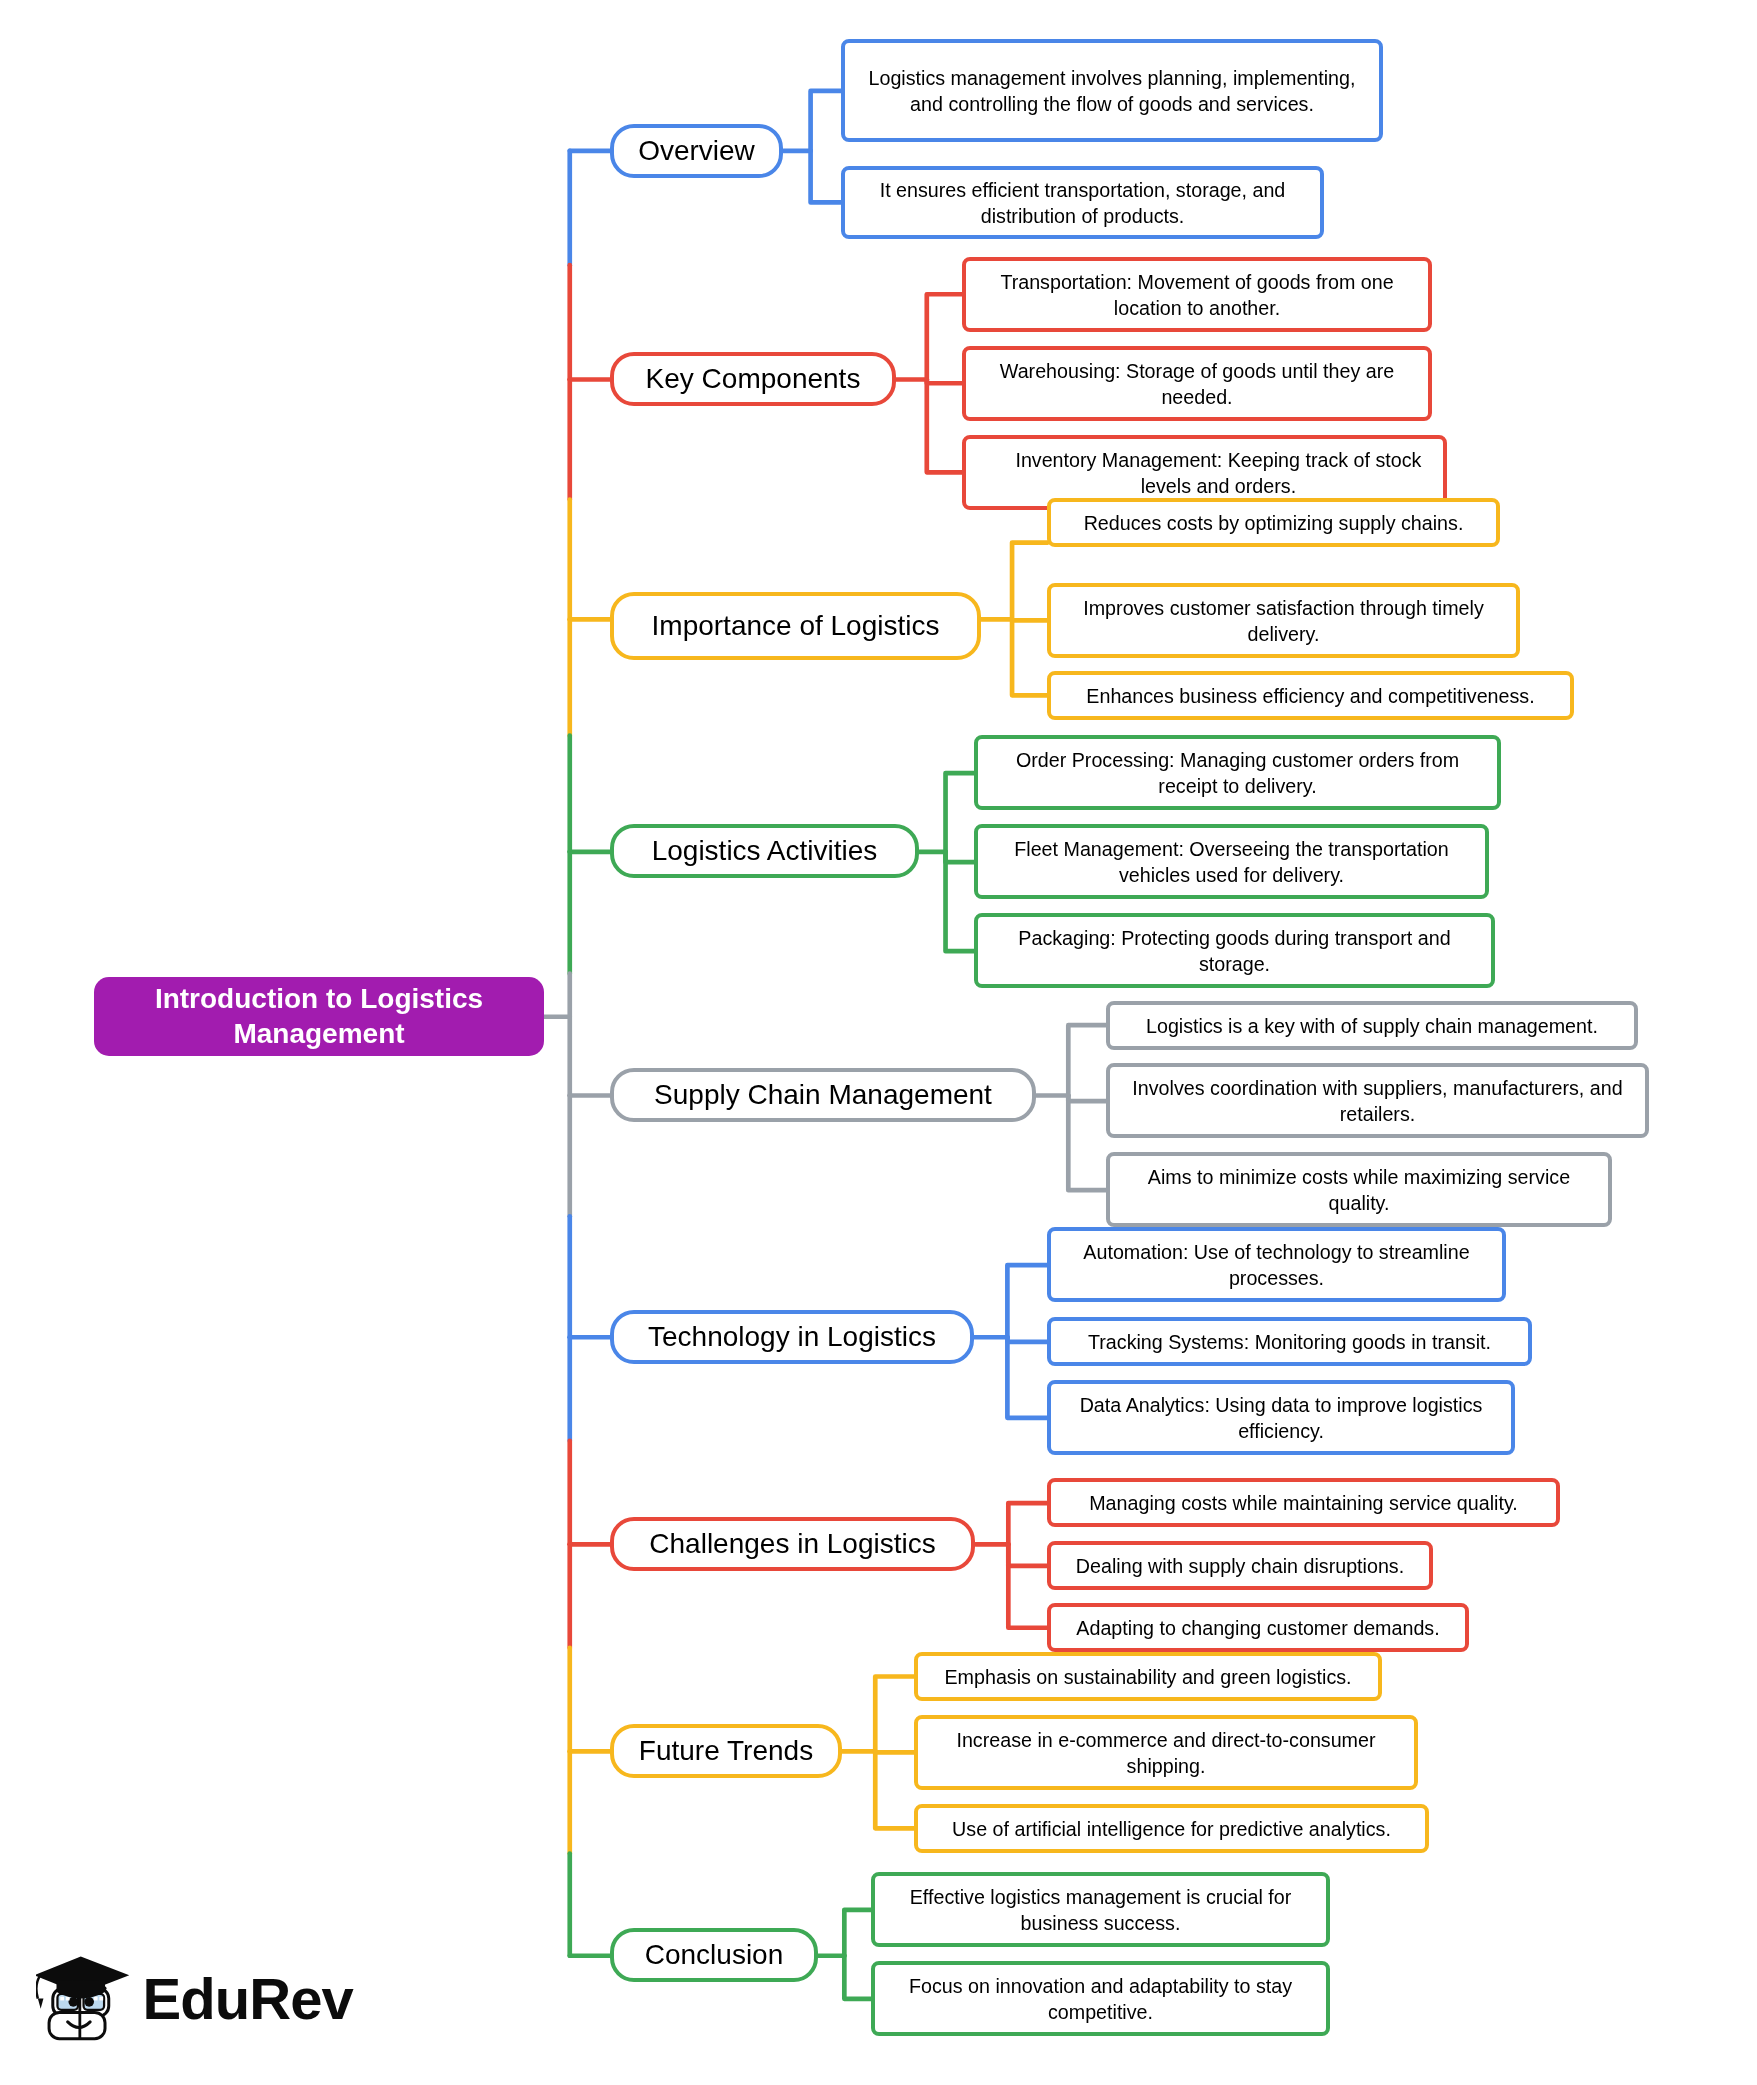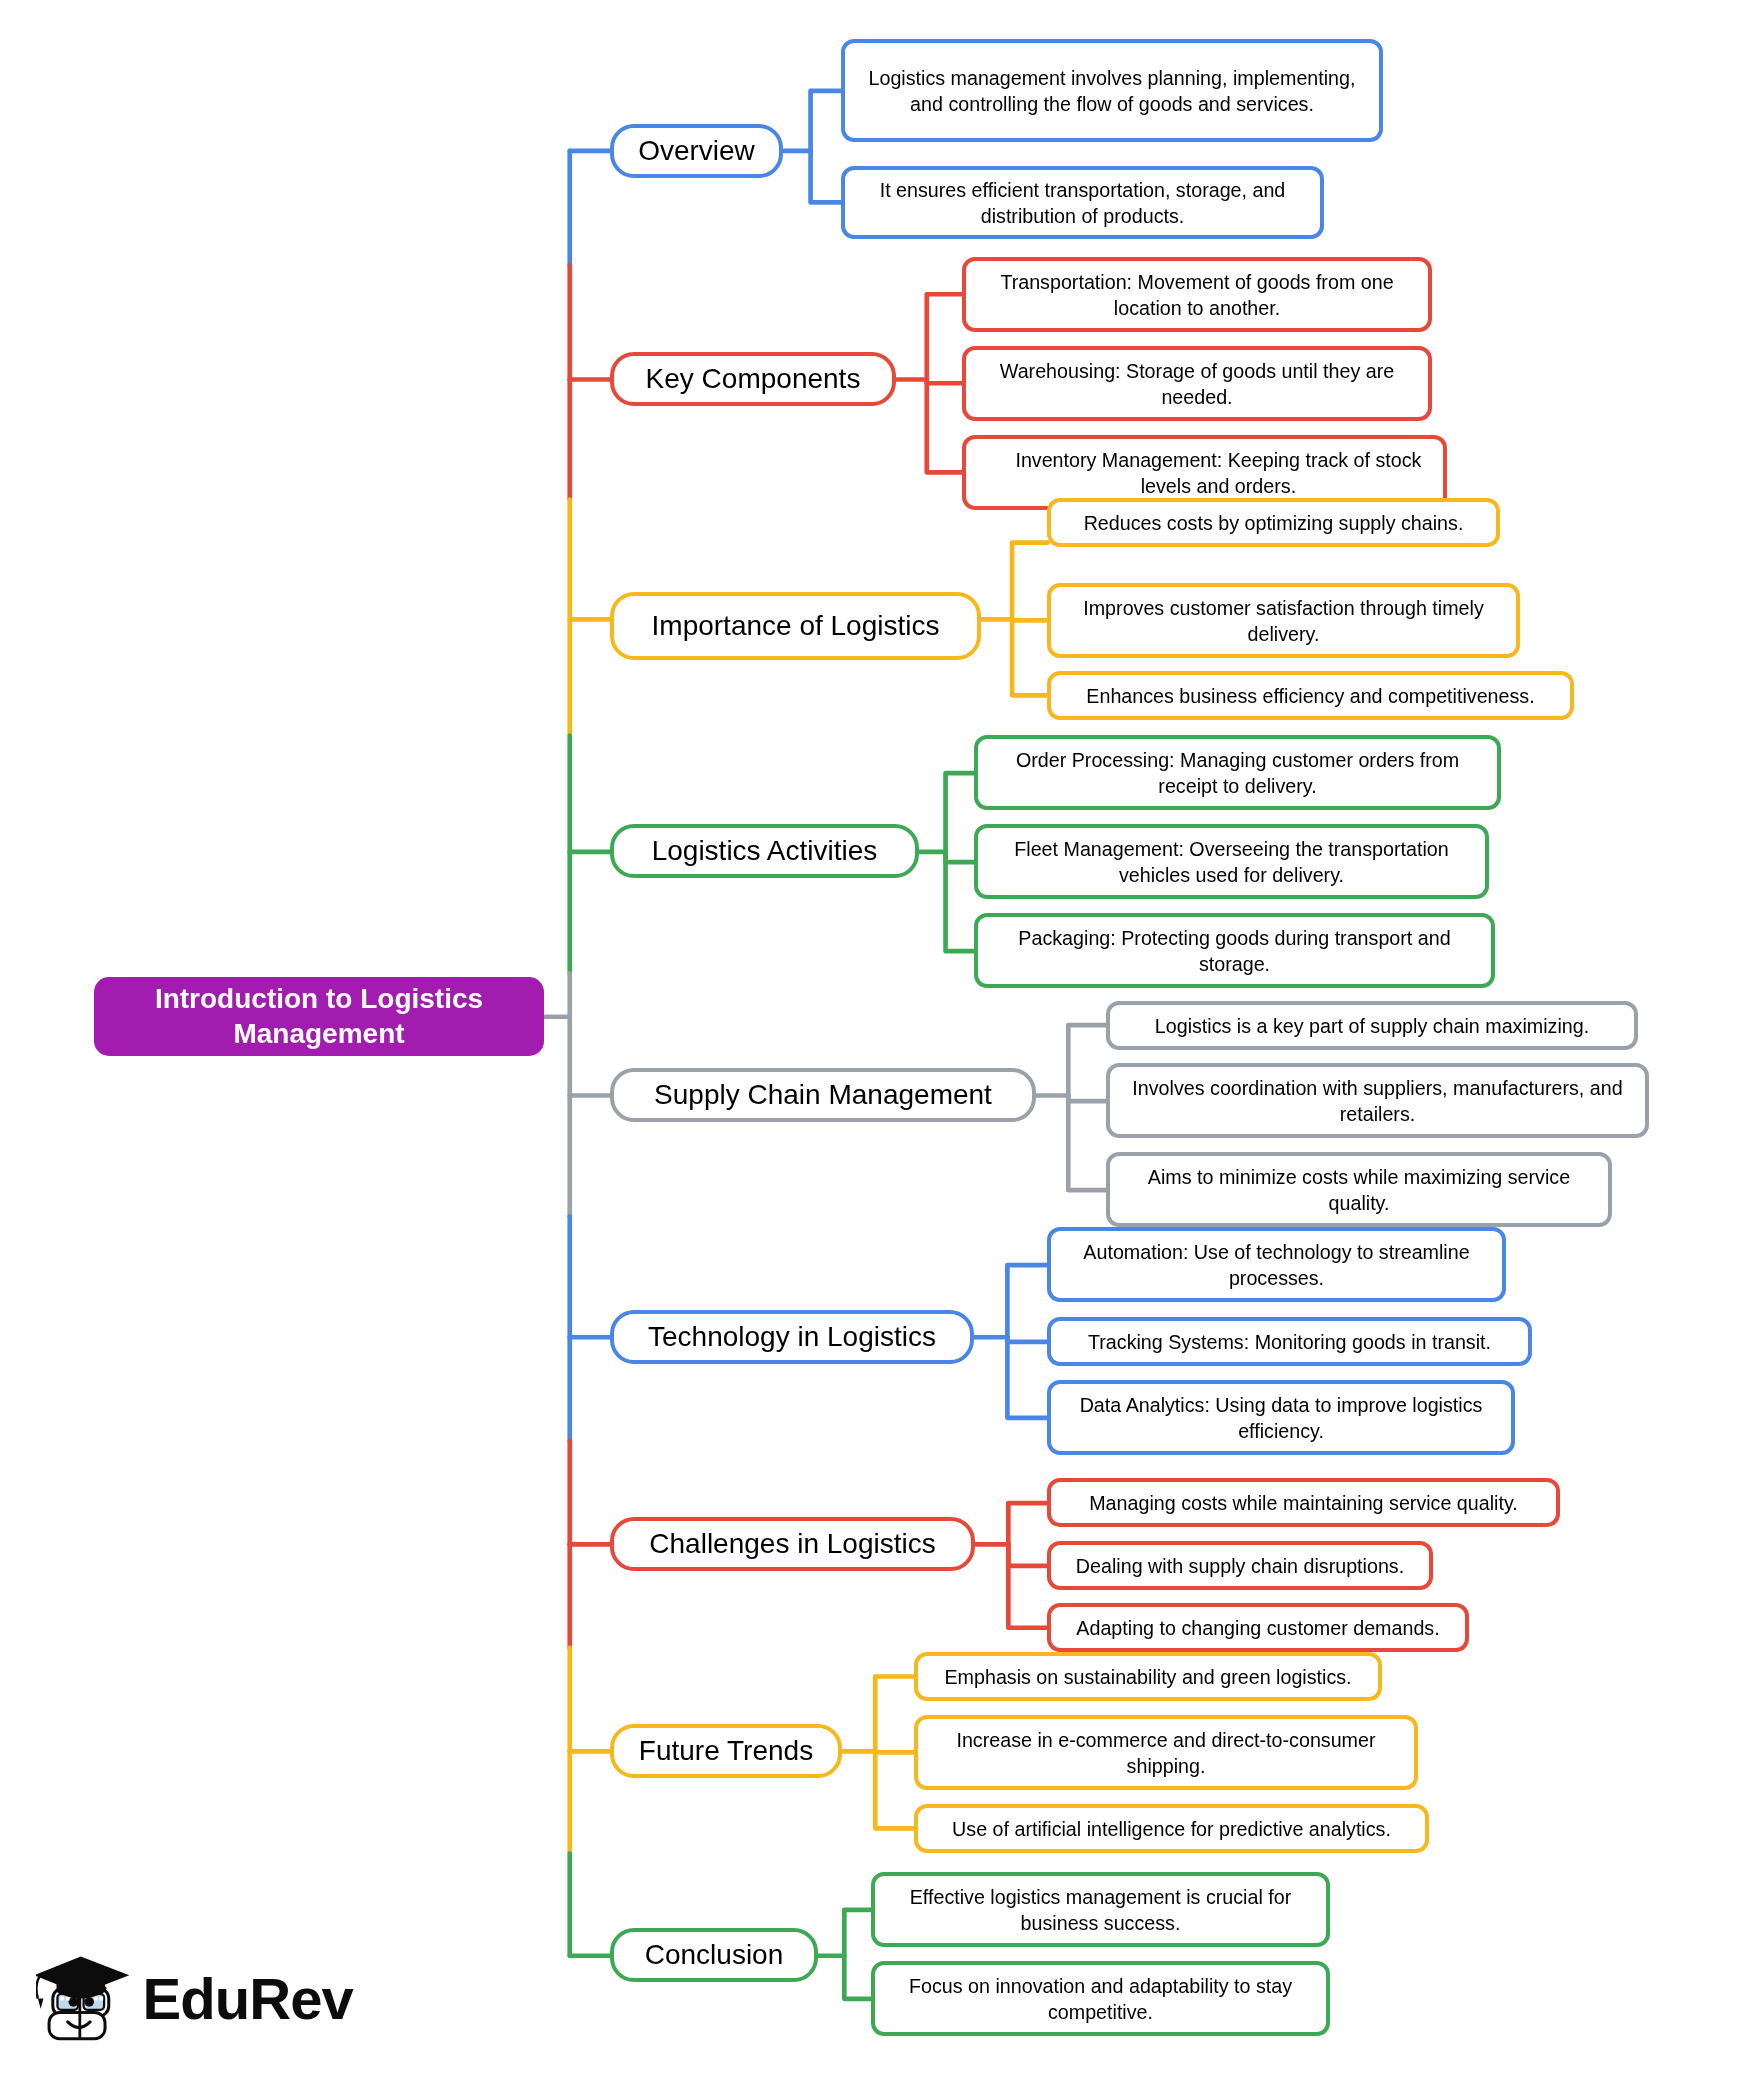--- a/index.html
+++ b/index.html
@@ -49,21 +49,21 @@
     border-style: solid;
     border-width: 4.7px;
     border-radius: 24px;
     font-size: 28px;
     line-height: 1.15;
     padding: 1.9px 15px;
   }
   .leaf-node {
     border-style: solid;
     border-width: 4.7px;
-    border-radius: 13px;
+    border-radius: 8px;
     font-size: 19.7px;
     line-height: 1.32;
     padding: 3.7px 11.2px;
   }
   .leaf-node .txt, .branch-node .txt, .root-node .txt {
     display: block;
     width: 100%;
   }
 
   
@@ -200,21 +200,21 @@
       <div class="node leaf-node" style="left: 974px; top: 824px; width: 515px; height: 75px; border-color: rgb(62, 169, 85);">
         <span class="txt">Fleet Management: Overseeing the transportation vehicles used for delivery.</span>
       </div>
       <div class="node leaf-node" style="left: 974px; top: 913px; width: 521px; height: 75px; border-color: rgb(62, 169, 85);">
         <span class="txt">Packaging: Protecting goods during transport and storage.</span>
       </div>
       <div class="node branch-node" style="left: 610px; top: 1068px; width: 426px; height: 54px; border-color: rgb(154, 161, 169);">
         <span class="txt">Supply Chain Management</span>
       </div>
       <div class="node leaf-node" style="left: 1106px; top: 1001px; width: 532px; height: 49px; border-color: rgb(154, 161, 169);">
-        <span class="txt">Logistics is a key part of supply chain maximizing.</span>
+        <span class="txt">Logistics is a key with of supply chain management.</span>
       </div>
       <div class="node leaf-node" style="left: 1106px; top: 1063px; width: 543px; height: 75px; border-color: rgb(154, 161, 169);">
         <span class="txt">Involves coordination with suppliers, manufacturers, and retailers.</span>
       </div>
       <div class="node leaf-node" style="left: 1106px; top: 1152px; width: 506px; height: 75px; border-color: rgb(154, 161, 169);">
         <span class="txt">Aims to minimize costs while maximizing service quality.</span>
       </div>
       <div class="node branch-node" style="left: 610px; top: 1310px; width: 364px; height: 54px; border-color: rgb(74, 134, 232);">
         <span class="txt">Technology in Logistics</span>
       </div>

